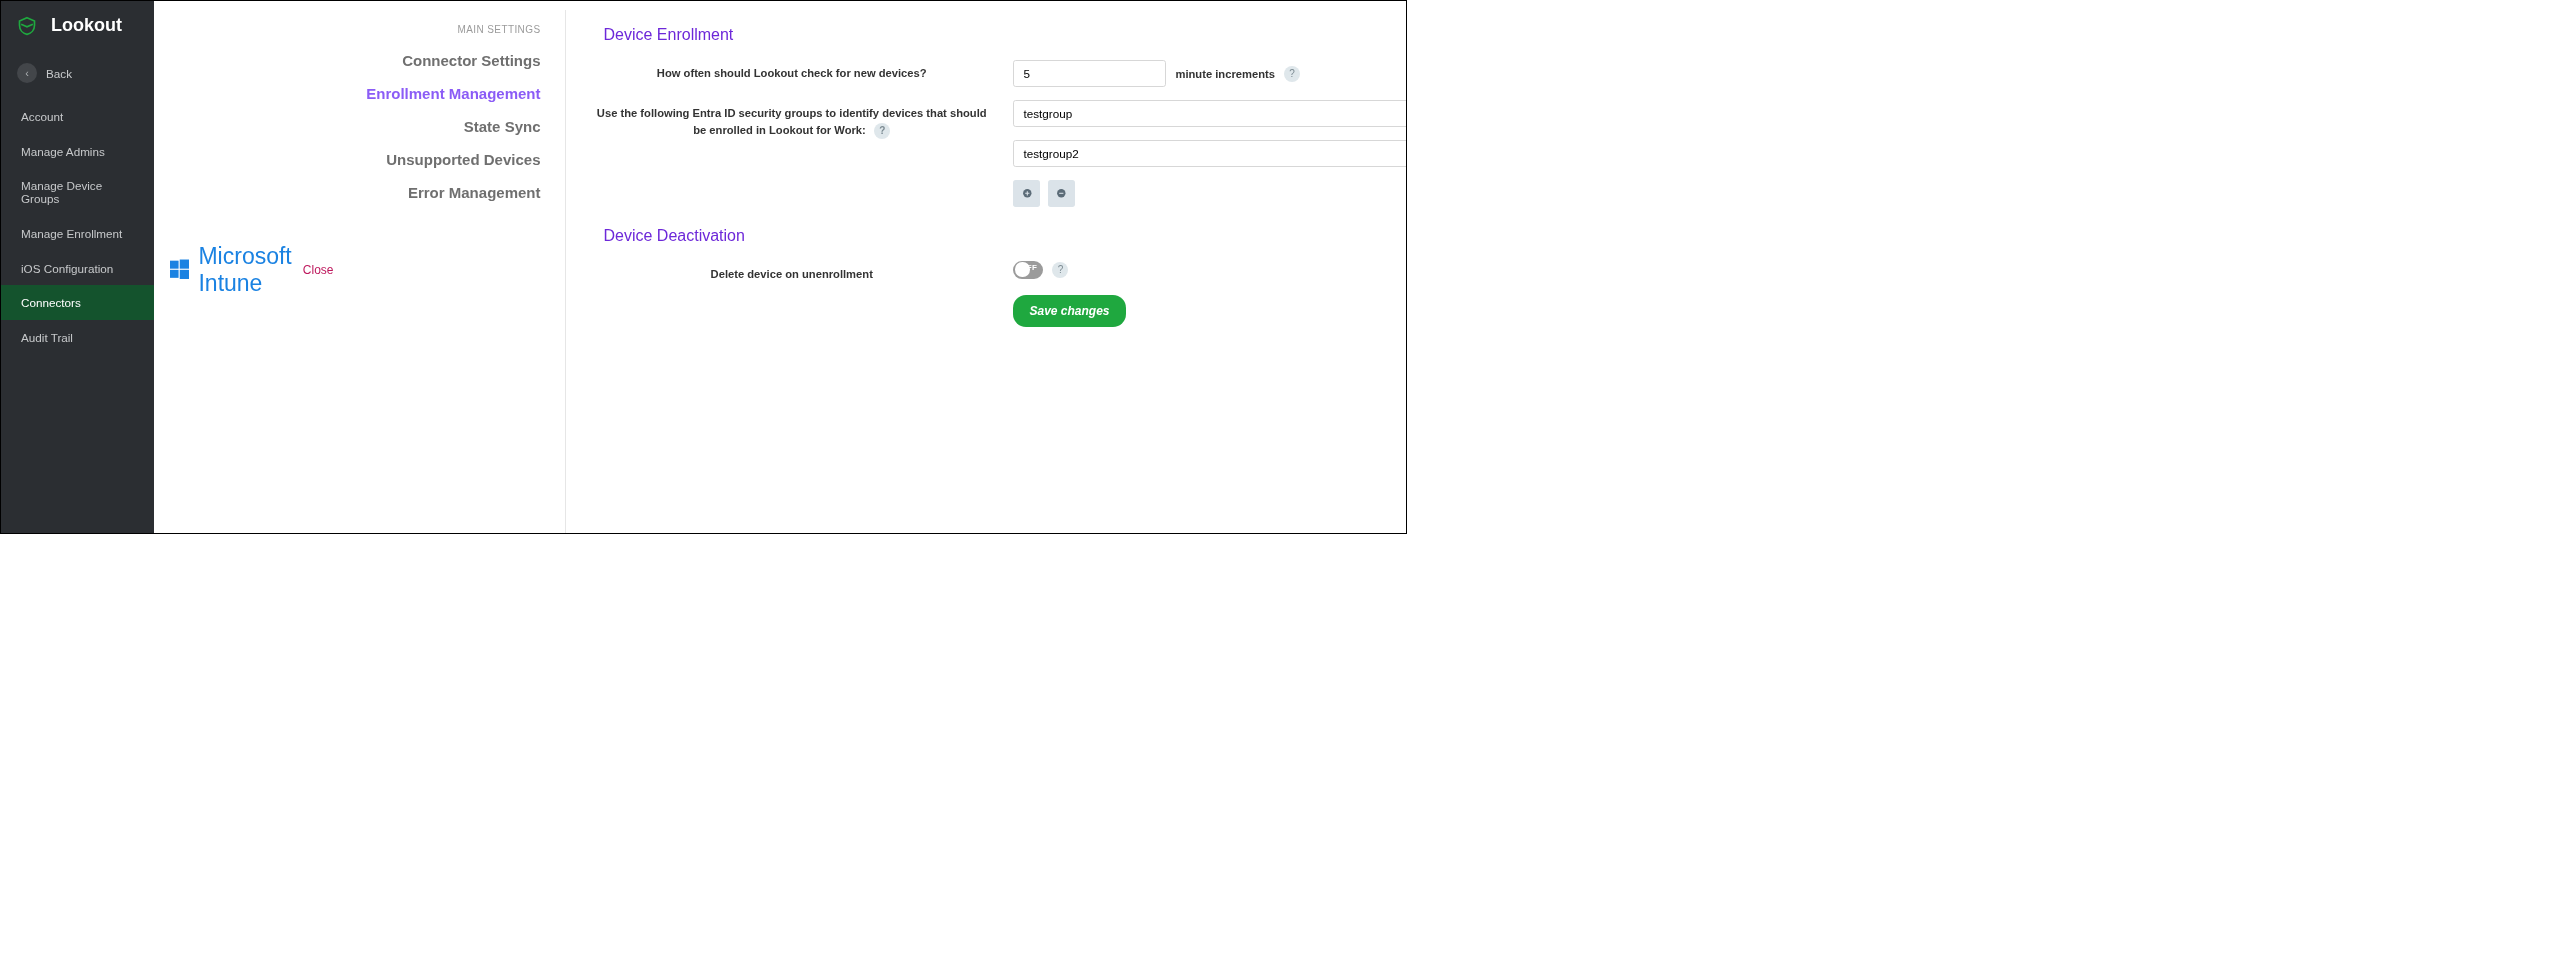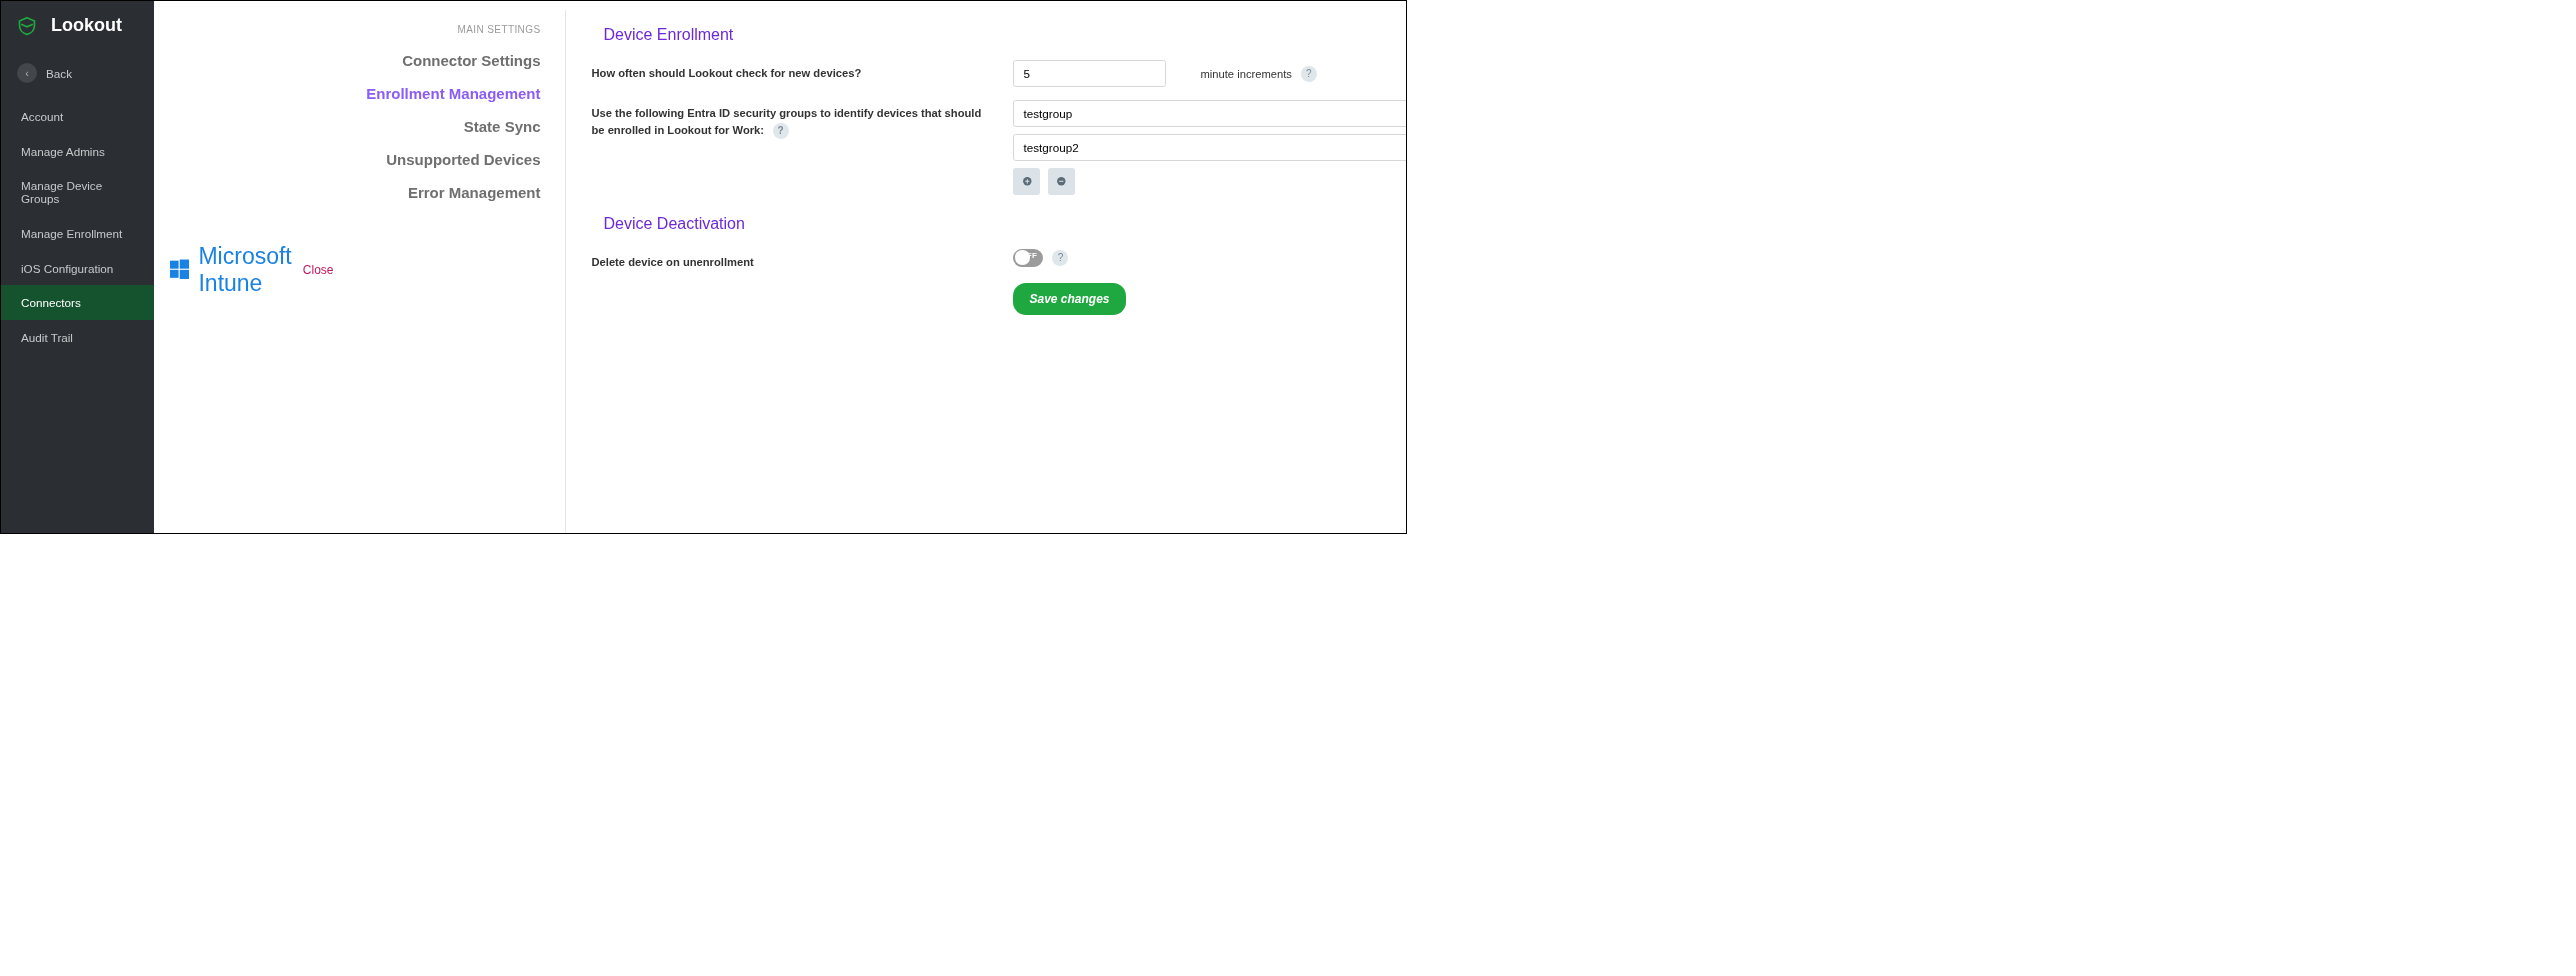--- a/index.html
+++ b/index.html
@@ -17,29 +17,29 @@
 .win-logo { width:30.5px; height:30.5px; }
 .close { color:#be185d; font-size:12px; cursor:pointer; }
 .content { display:flex; padding:9px 0 0 0; }
 .subnav { width:206px; border-right:0.9px solid #e6e6e6; text-align:right; padding-right:25px; }
 .subnav-hdr { font-size:10px; color:#9b9b9b; letter-spacing:0.4px; padding:14.4px 0 9px; }
 .sub-item { font-size:15px; color:#6f6f6f; padding:8px 0; cursor:pointer; font-weight:600; }
 .sub-item.active { color:#8b5cf6; }
 .panel { padding:16px 25px 0 25px; flex:1; }
 .sect-title { font-size:16px; color:#6d28d9; margin-bottom:16px;margin-left:12px; }
 .row { display:flex; align-items:flex-start; margin-bottom:12.6px; }
-.lbl { width:422px; text-align:left; font-size:11.2px; font-weight:600; color:#333; padding-right:21.5px; line-height:1.5; padding-top:5.4px; }
+.lbl { width:422px; text-align:center; font-size:11.2px; font-weight:600; color:#333; padding-right:21.5px; line-height:1.5; padding-top:5.4px; }
 .ctl { display:flex; align-items:center; gap:9px; flex-wrap:wrap; }
 .inp { height:27px; border:0.9px solid #d7d7d7; border-radius:2.7px; padding:0 9px; font-size:11.7px; }
 .inp.sm { width:153px; }
 .inp.lg { width:476px; }
-.suffix { font-size:11.2px; font-weight:400; color:#333;margin-left:25px; }
+.suffix { font-size:11.2px; font-weight:700; color:#333; }
 .help { width:16px; height:16px; border-radius:50%; background:#dfe7eb; color:#7c8a92; font-size:10px; display:flex; align-items:center; justify-content:center; cursor:pointer; }
 .icon-btn { width:27px; height:27px; background:#dbe3e9; border:none; border-radius:2.7px; cursor:pointer; display:flex; align-items:center; justify-content:center; color:#5b6b77; }
-.group-row { display:flex; align-items:center; gap:12px; margin-bottom:7px; }
+.group-row { display:flex; align-items:center; gap:12px; margin-bottom:13px; }
 .toggle { width:30px; height:18px; border-radius:9px; background:#9b9b9b; position:relative; cursor:pointer; }
 .toggle-knob { width:14.4px; height:14.4px; background:#fff; border-radius:50%; position:absolute; top:1.8px; left:1.8px; }
 .toggle-txt { position:absolute; right:6.3px; top:2.7px; font-size:8px; color:#fff; font-weight:600; letter-spacing:0.3px; }
 .save { background:#1fa83f; color:#fff; border:none; border-radius:13px; padding:9px 16px; font-size:12px; font-weight:600; cursor:pointer;font-style:italic; }
 .thin { font-weight:400; }
 </style>
 </head>
 <body>
 
 <div class="sidebar">

